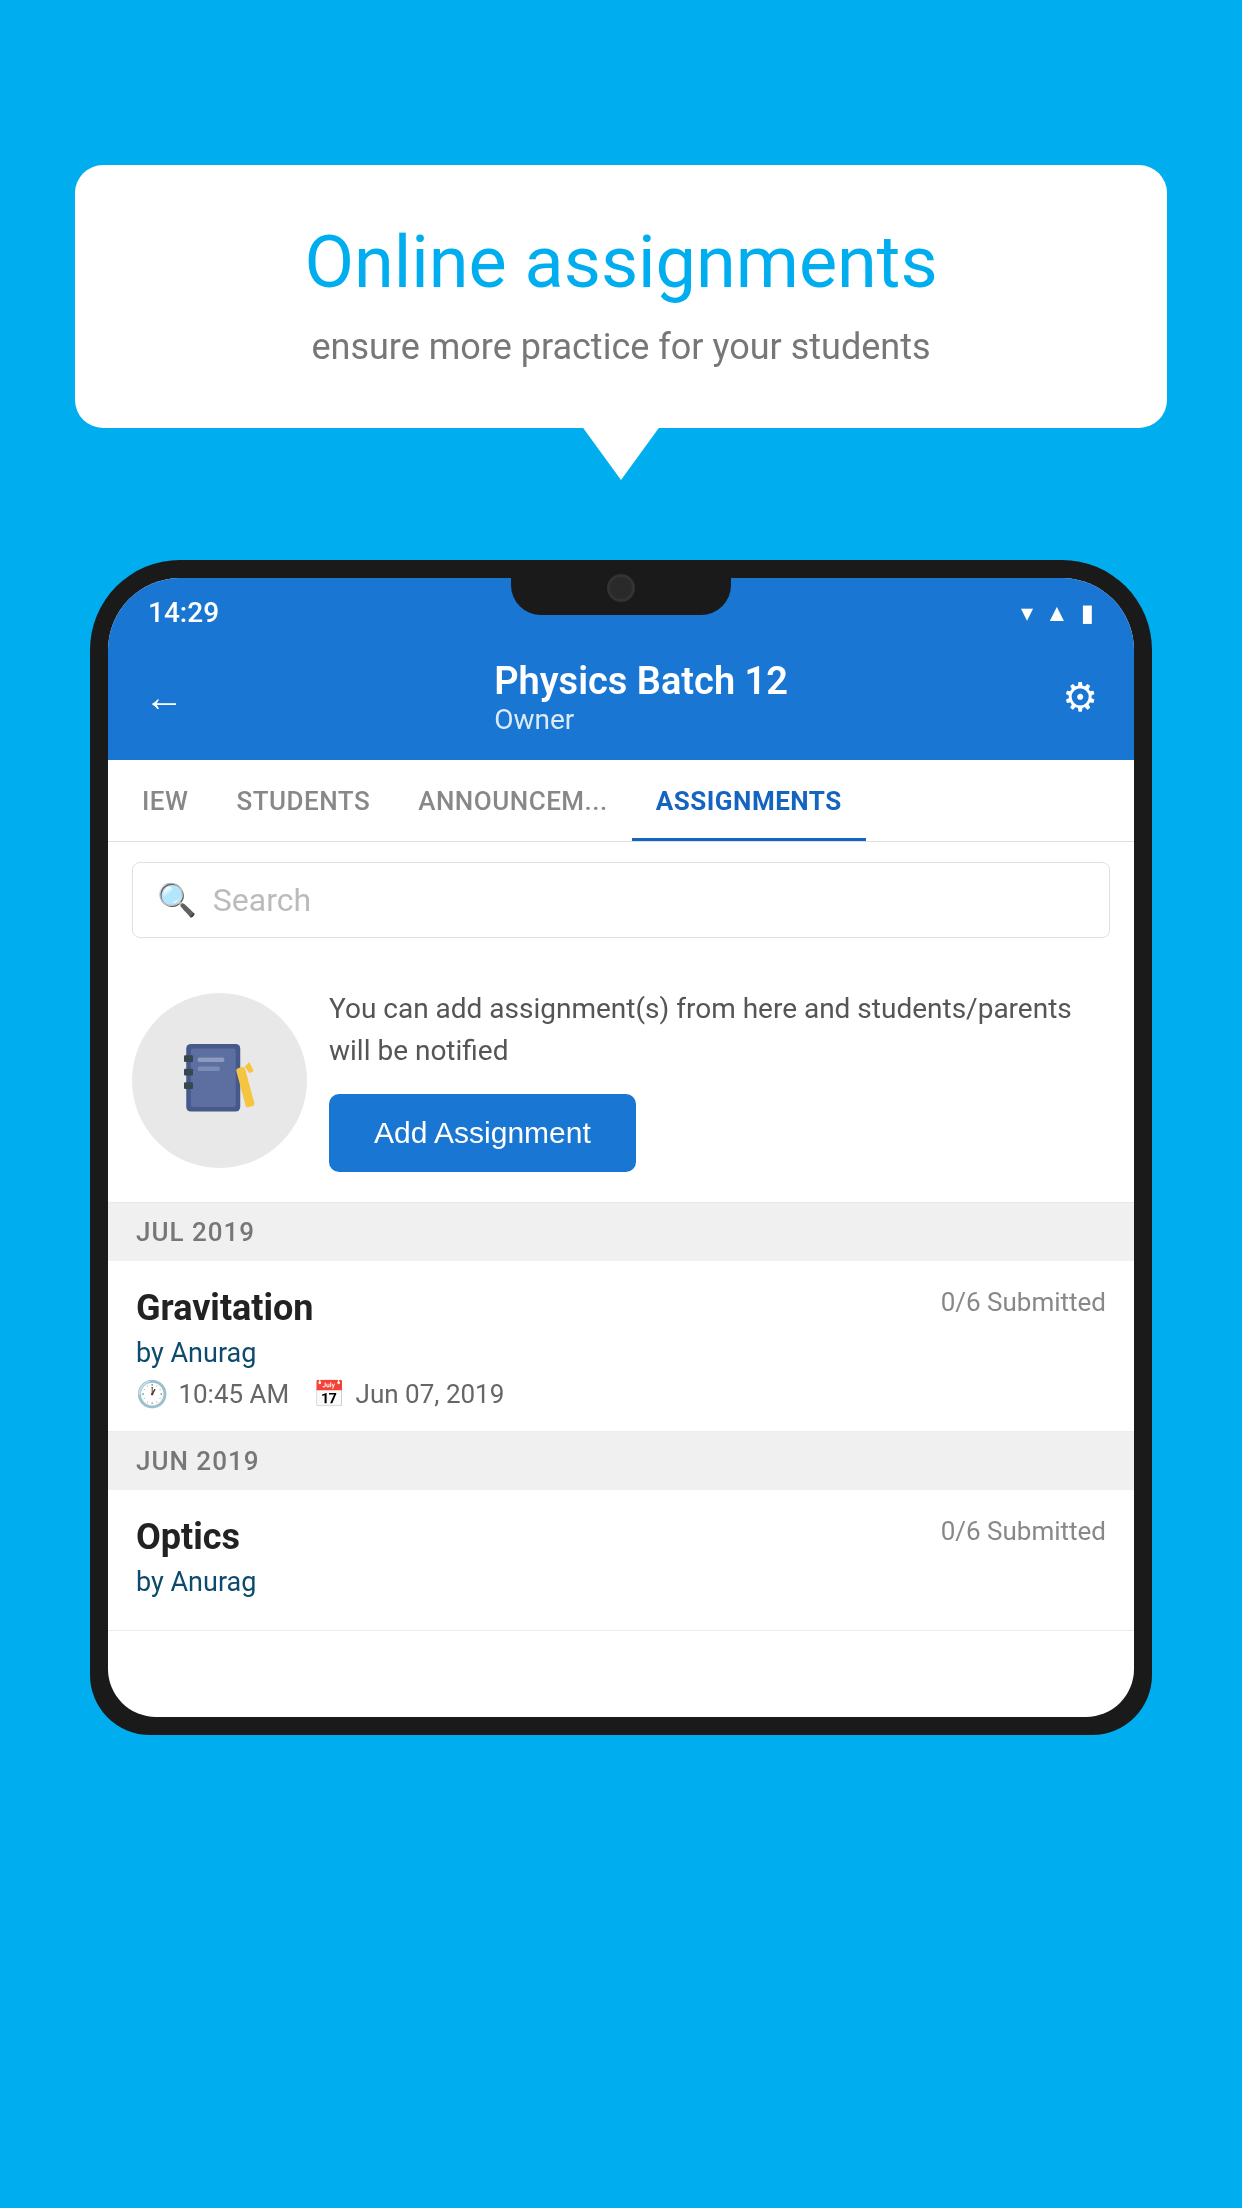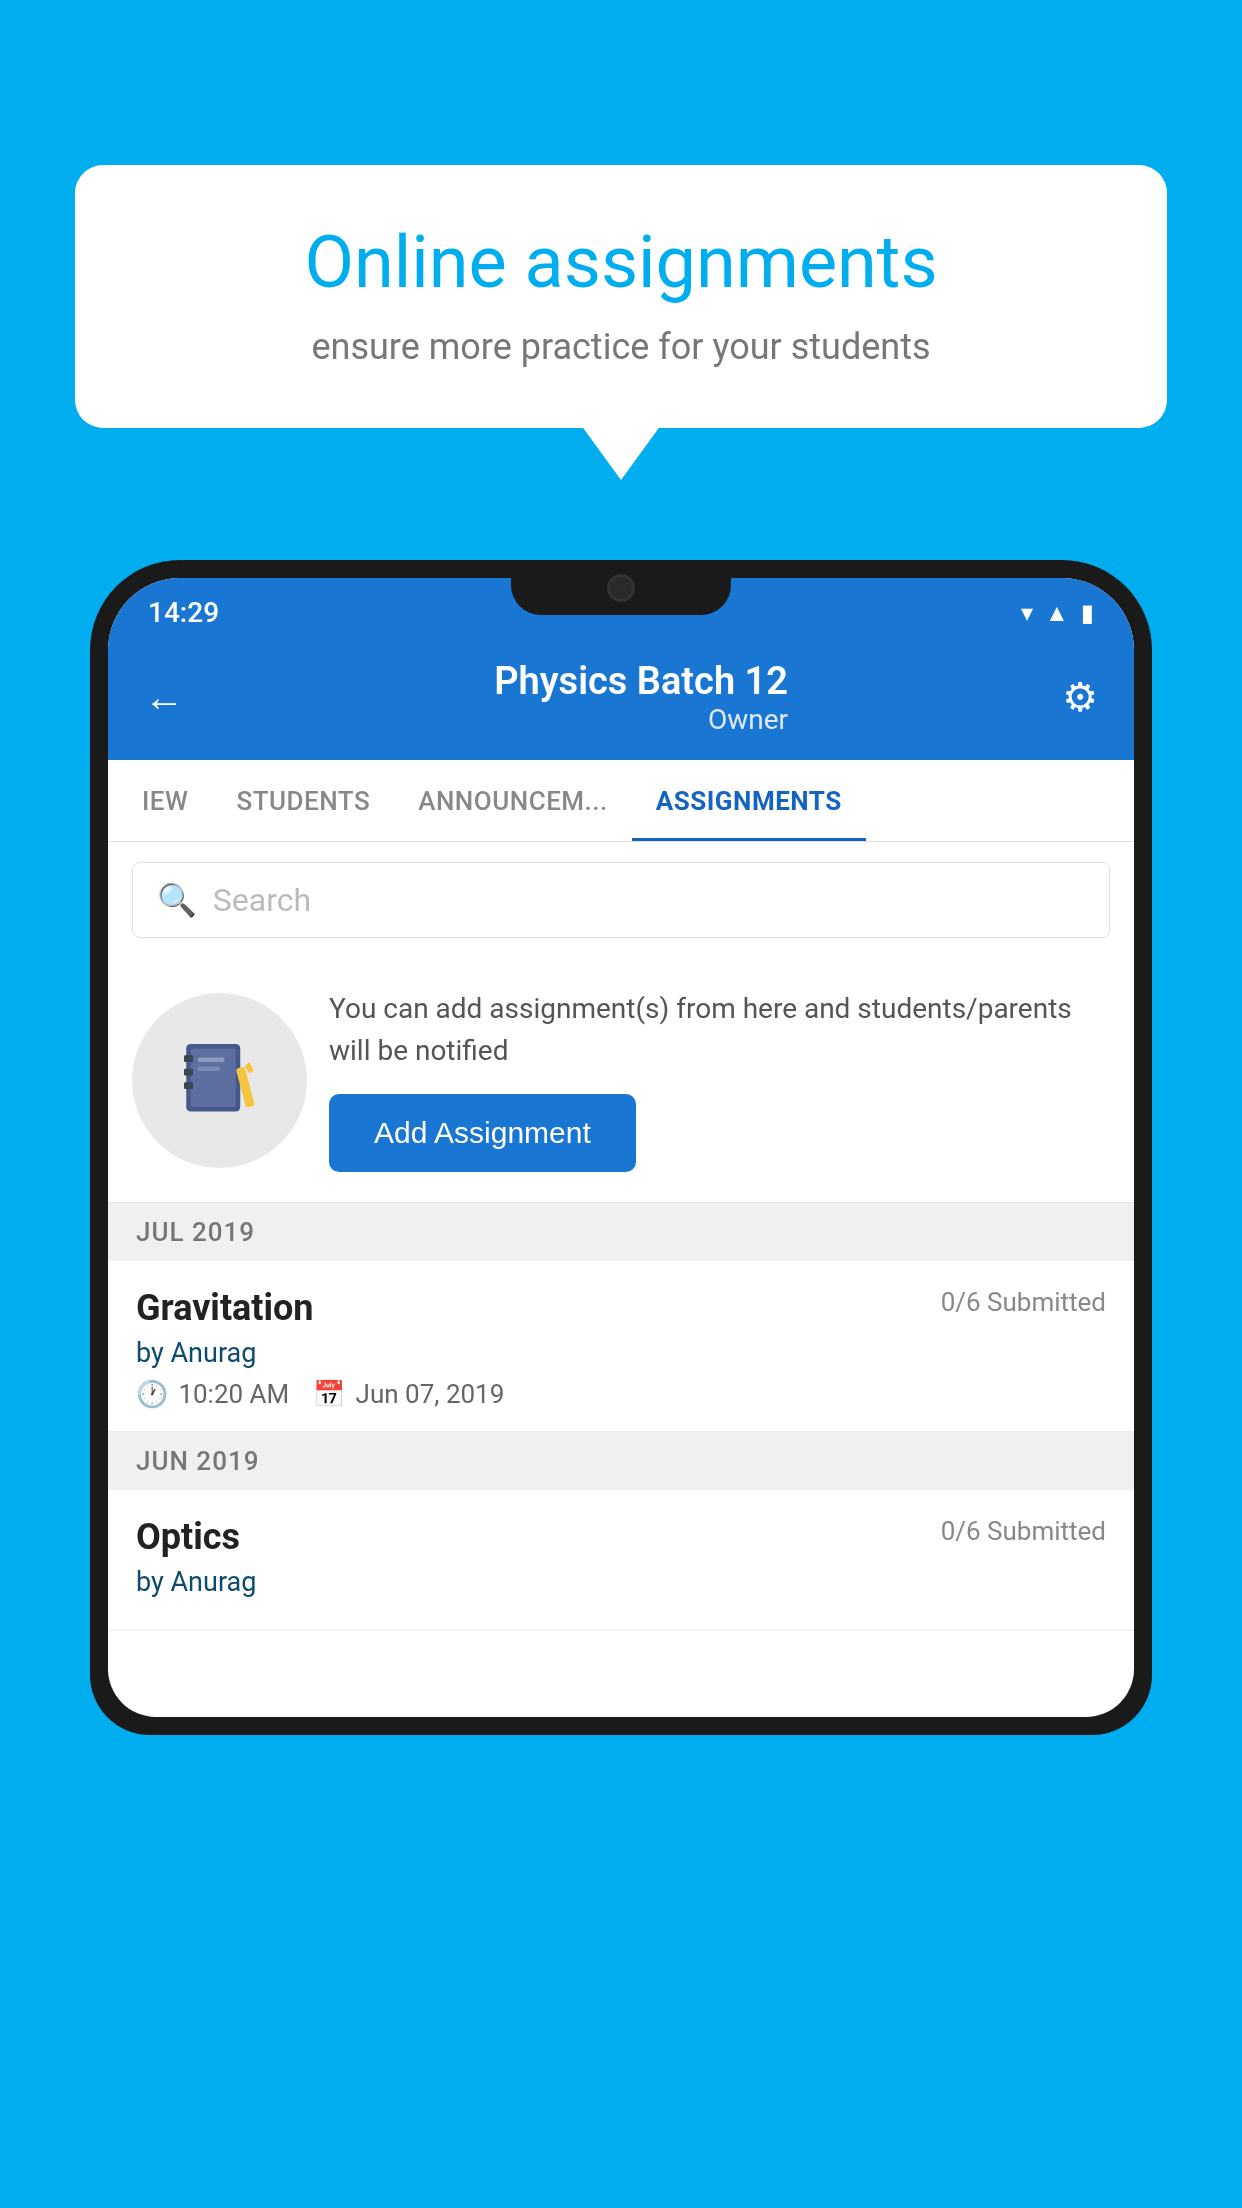--- a/index.html
+++ b/index.html
@@ -141,21 +141,21 @@
       justify-content: space-between;
     }
 
     .header-back {
       color: white;
       font-size: 40px;
       cursor: pointer;
     }
 
     .header-center {
-      text-align: right;
+      text-align: left;
       margin-left: 36px;
     }
 
     .header-title {
       color: white;
       font-size: 38px;
       font-weight: 600;
     }
 
     .header-subtitle {
@@ -403,21 +403,21 @@
 
       <div class="assignment-item">
         <div class="assignment-item-top">
           <span class="assignment-name">Gravitation</span>
           <span class="assignment-submitted">0/6 Submitted</span>
         </div>
         <div class="assignment-by">by Anurag</div>
         <div class="assignment-meta">
           <div class="assignment-meta-item">
             <span class="meta-icon">🕐</span>
-            <span>10:20 AM</span>
+            <span>10:45 AM</span>
           </div>
           <div class="assignment-meta-item">
             <span class="meta-icon">📅</span>
             <span>Jun 07, 2019</span>
           </div>
         </div>
       </div>
 
       <div class="month-section-header">
         <span>JUN 2019</span>

